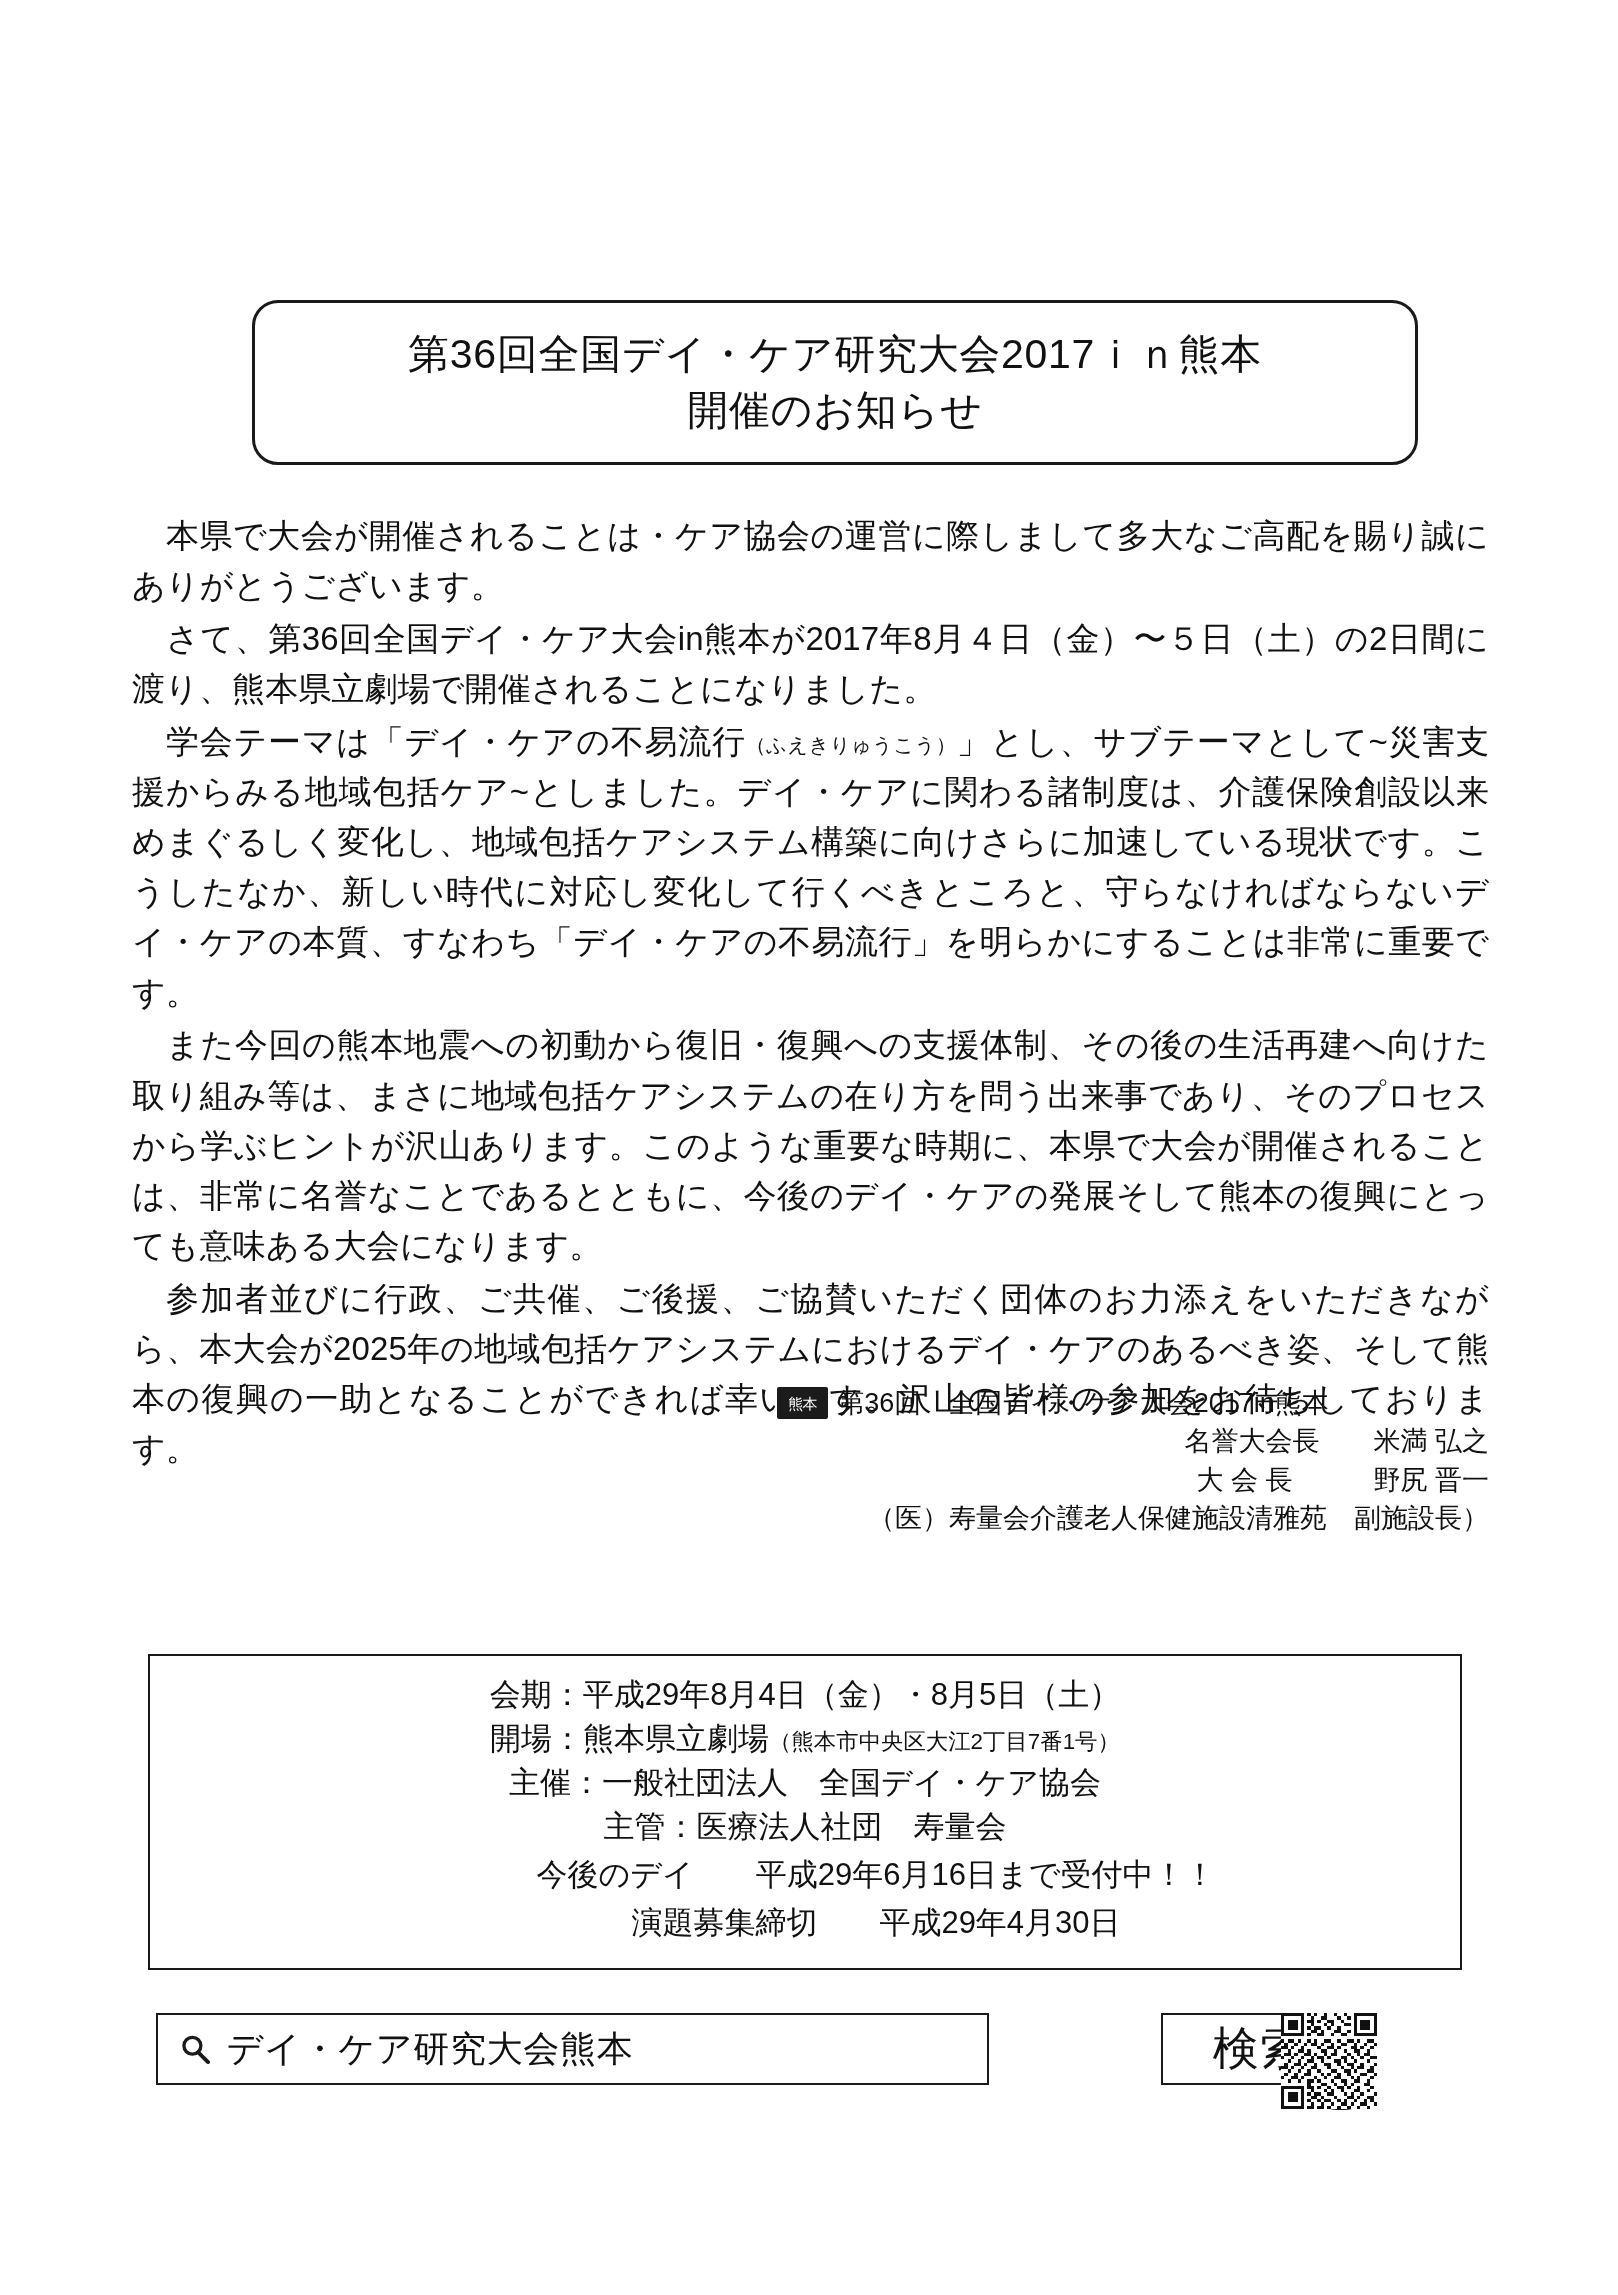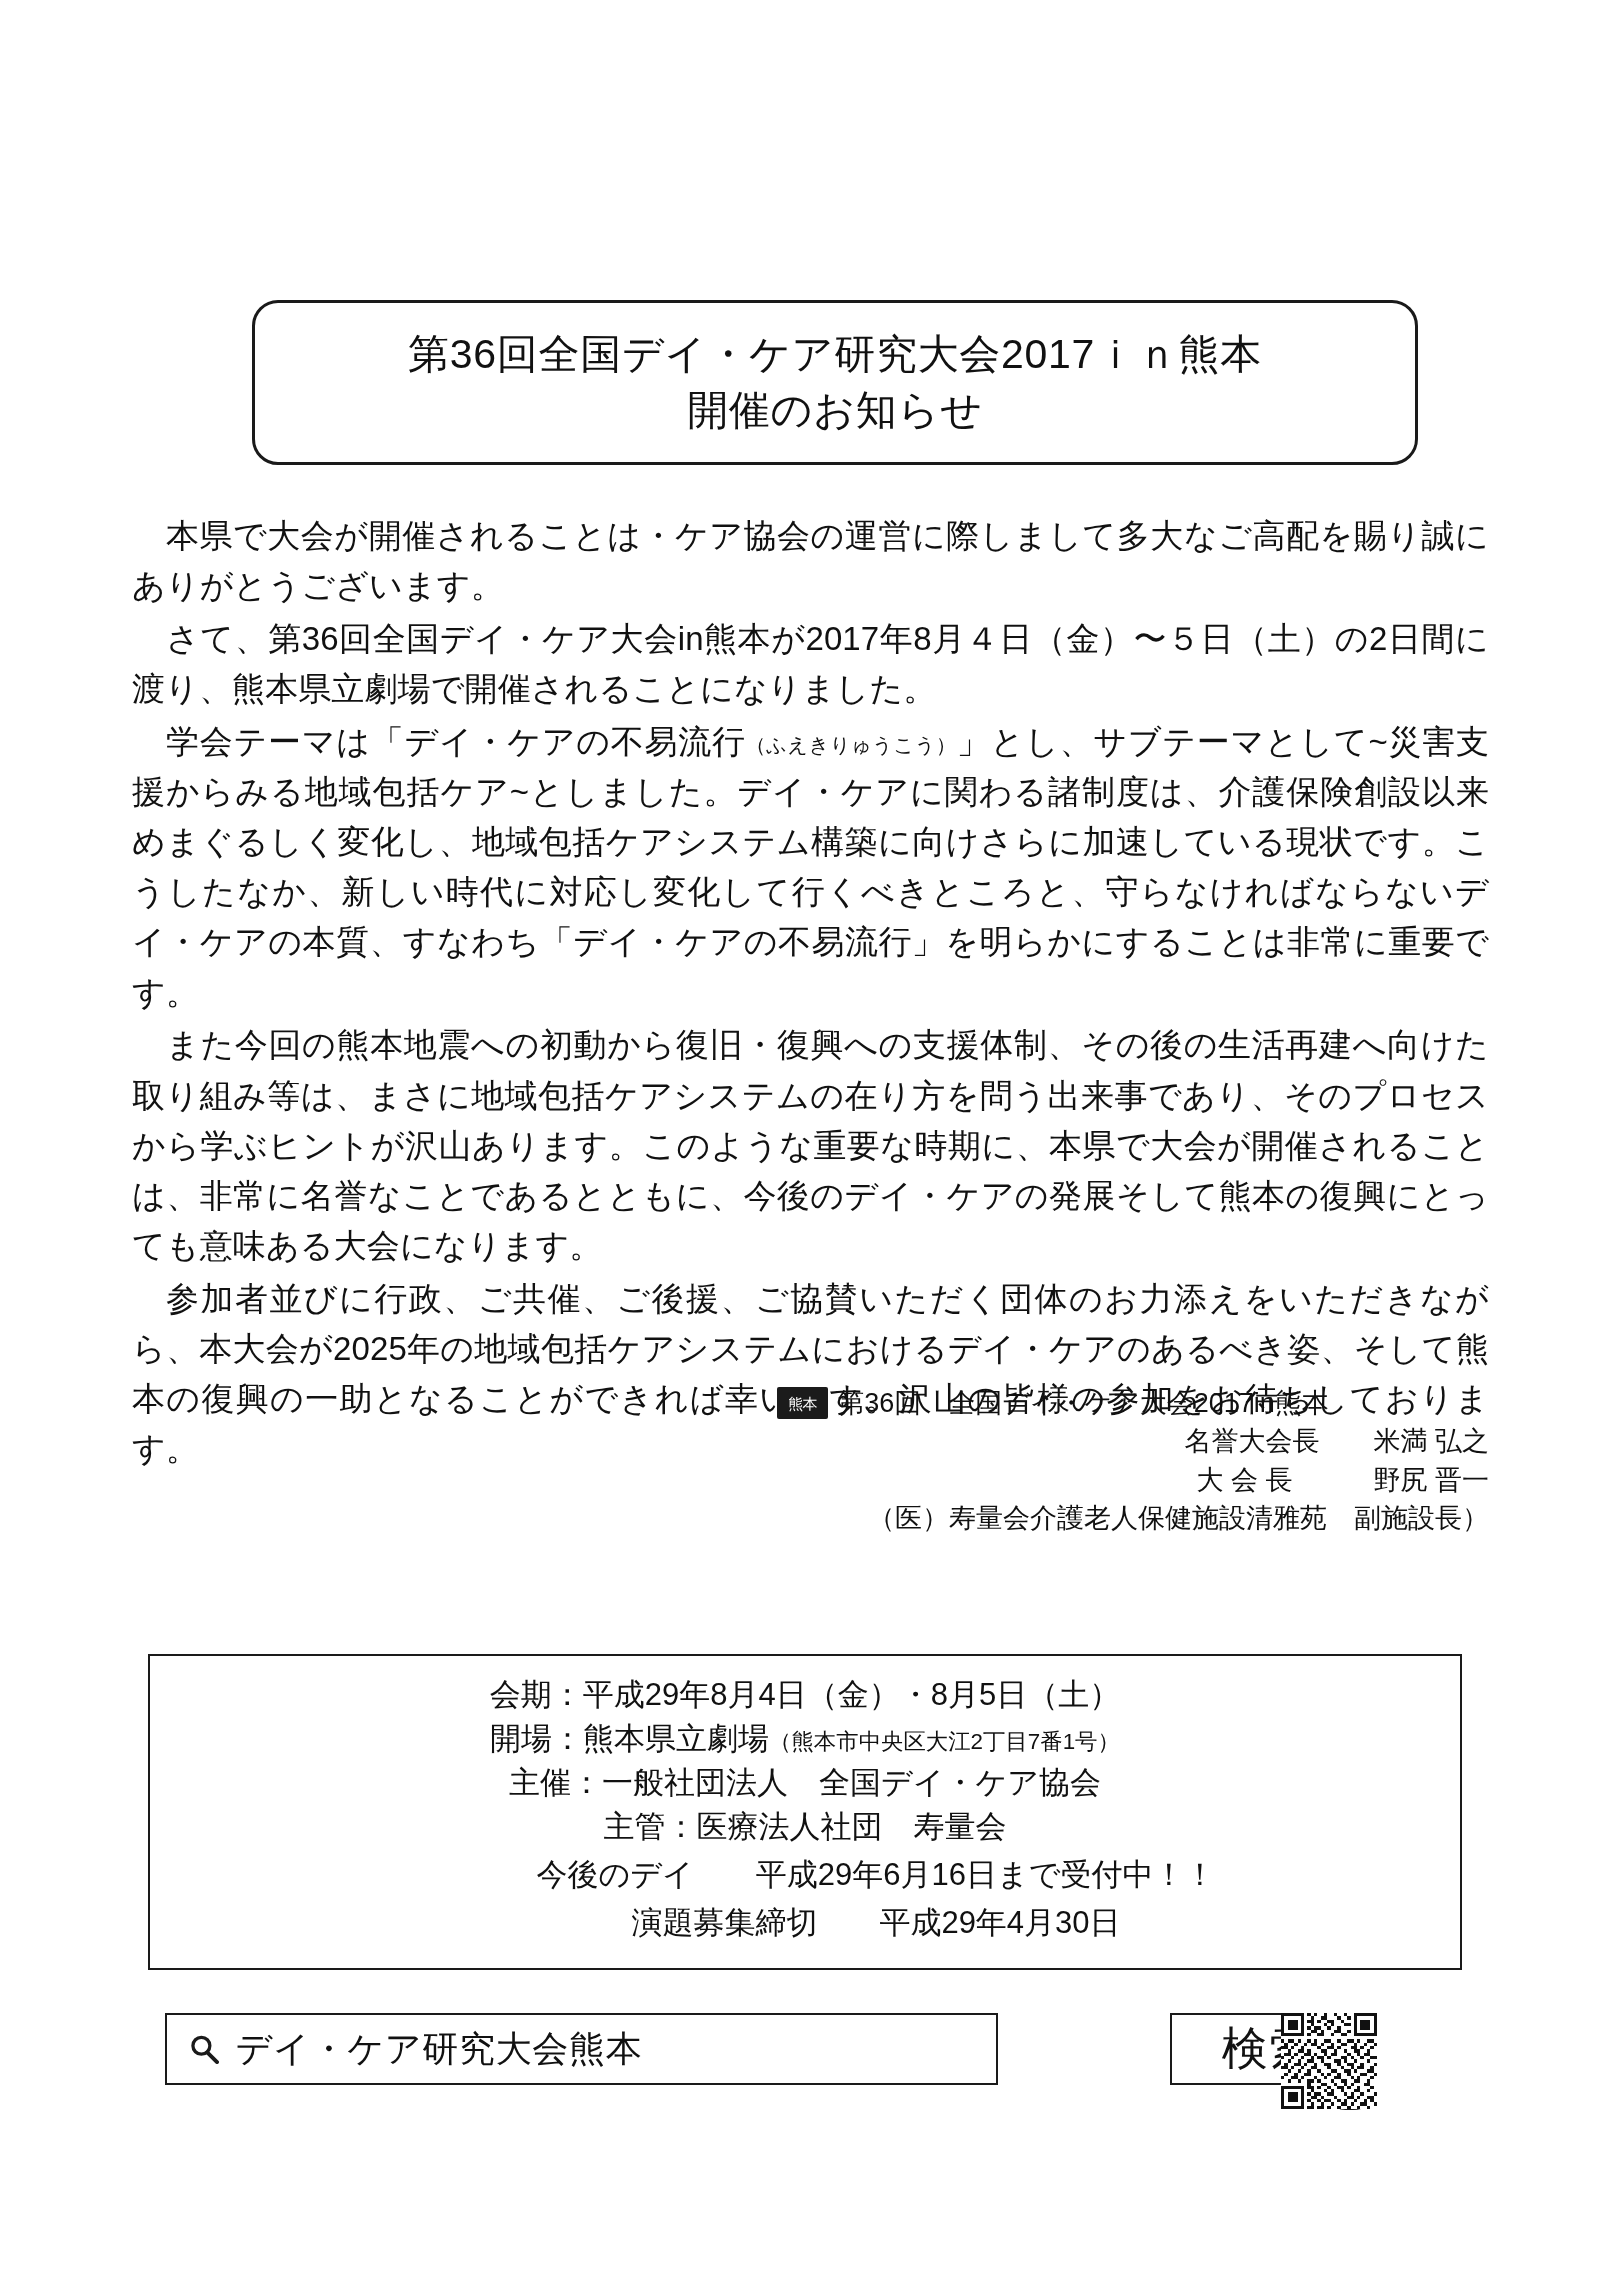--- a/index.html
+++ b/index.html
@@ -121,21 +121,21 @@
     font-size: 22.4px;
   }
   .info-line.indent {
     padding-left: 142px;
     margin-top: 4px;
   }
 
   
   .search-row {
     position: absolute;
-    left: 165px;
+    left: 156px;
     top: 2013px;
     width: 1324px;
     height: 92px;
   }
   .search-field {
     position: absolute;
     left: 0;
     top: 0;
     width: 833px;
     height: 72px;

